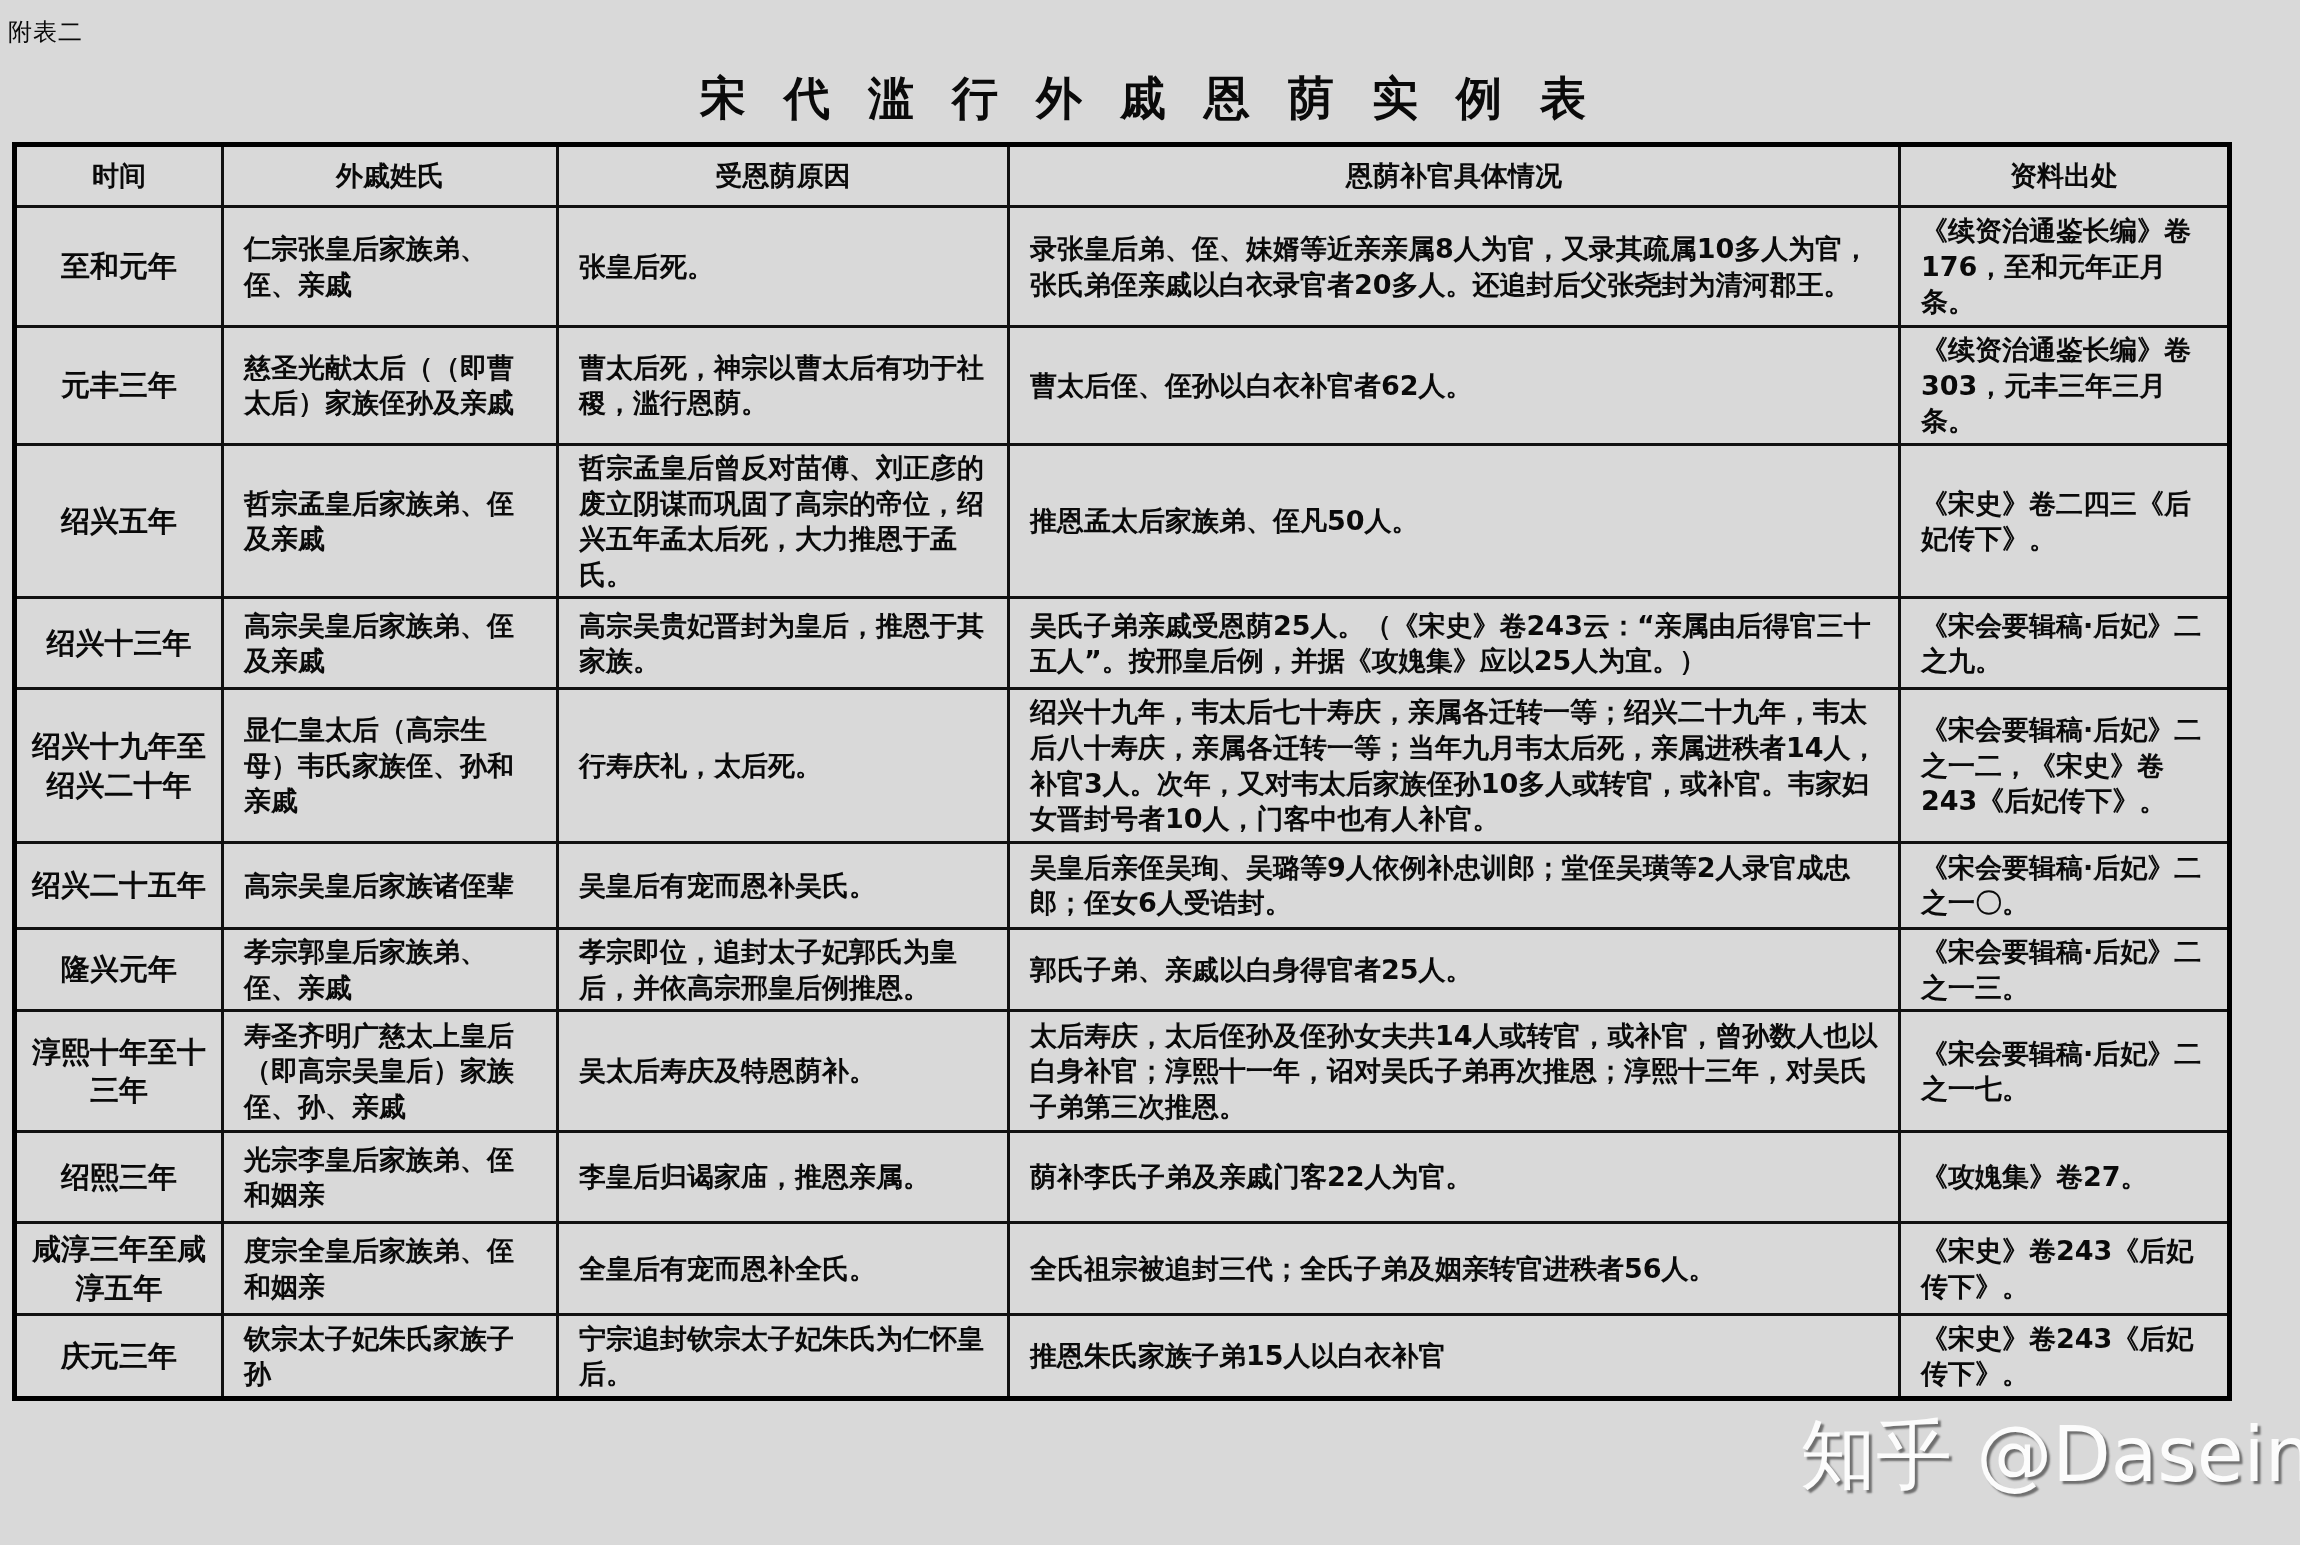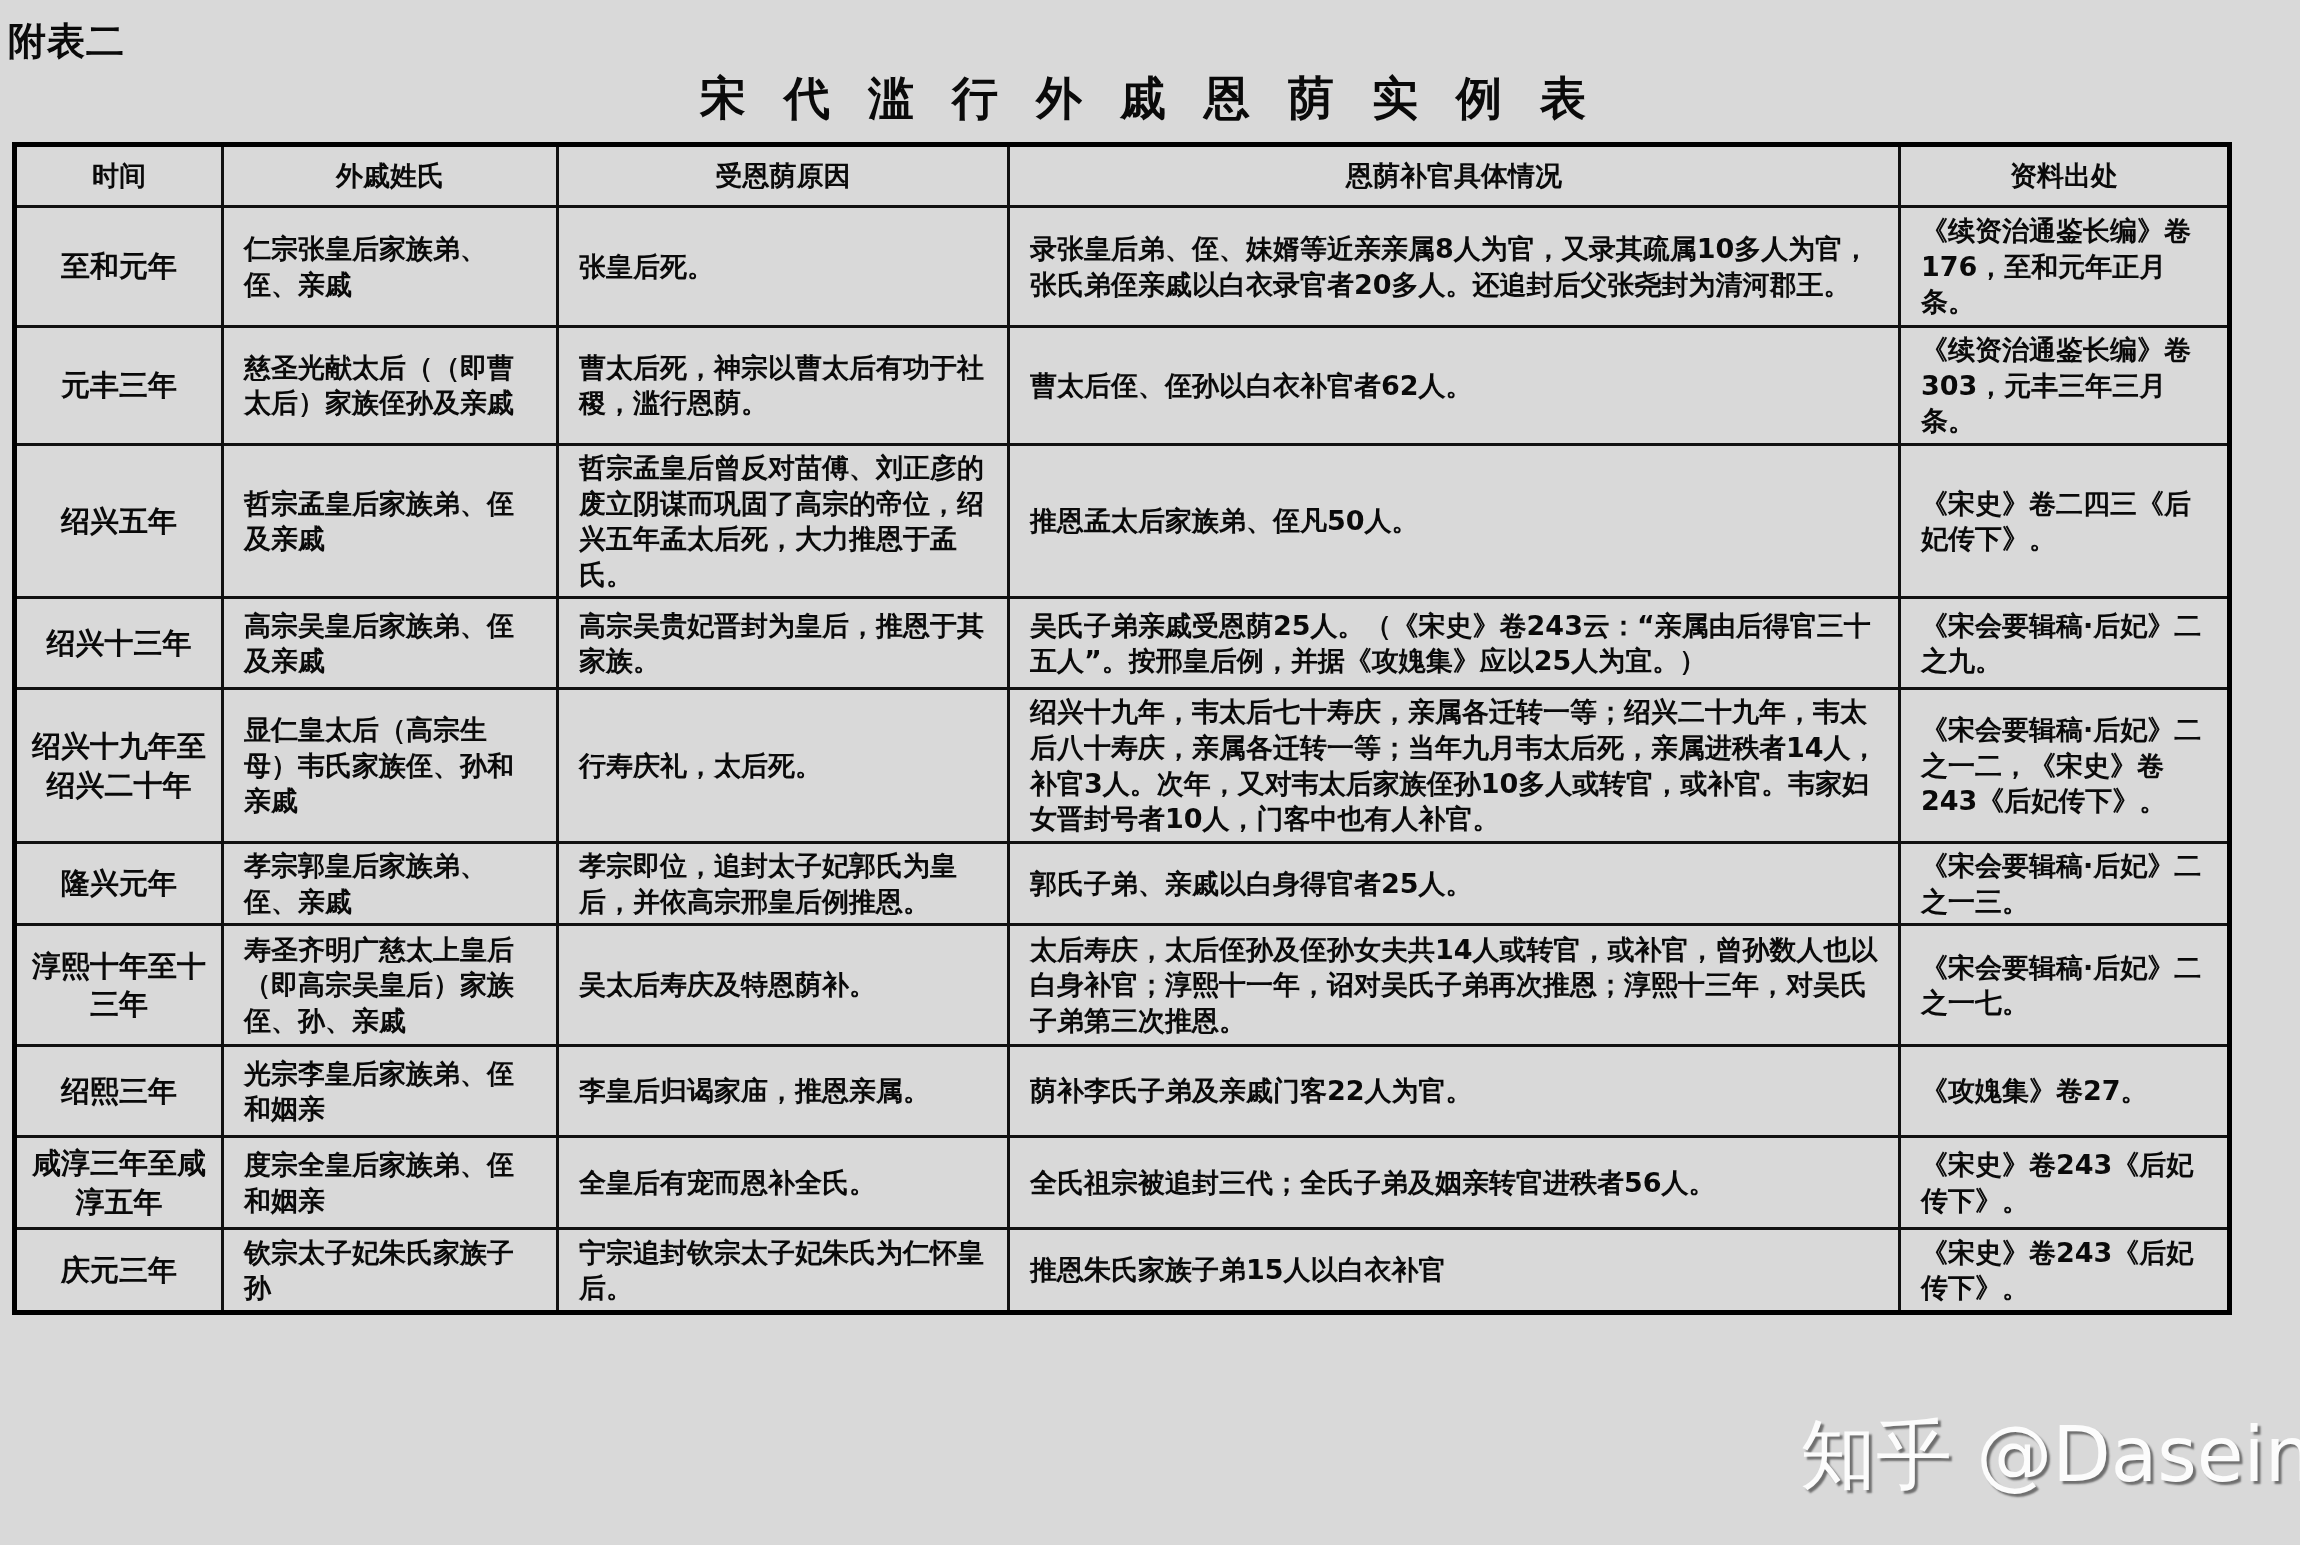--- a/index.html
+++ b/index.html
@@ -6,21 +6,21 @@
   body {
     width: 2300px; height: 1545px;
     background: #d9d9d9;
     font-family: "DejaVu Sans", "Liberation Sans", sans-serif;
     color: #0a0a0a;
     position: relative;
     overflow: hidden;
   }
   .appendix-label {
     position: absolute; left: 8px; top: 16px;
-    font-size: 38px; font-weight: bold; letter-spacing: 1px;
+    font-size: 24px; font-weight: normal; letter-spacing: 1px;
   }
   .doc-title {
     position: absolute; left: 0; width: 2300px; top: 68px;
     text-align: center; font-size: 46px; font-weight: bold;
     letter-spacing: 38px; padding-left: 24px; box-sizing: border-box;
   }
   table.main {
     position: absolute; left: 12px; top: 142px;
     width: 2215px; border-collapse: collapse;
     border: 5px solid #000; table-layout: fixed;
@@ -92,20 +92,27 @@
         <td>吴氏子弟亲戚受恩荫25人。（《宋史》卷243云：“亲属由后得官三十五人”。按邢皇后例，并据《攻媿集》应以25人为宜。）</td>
         <td>《宋会要辑稿·后妃》二之九。</td>
       </tr>
       <tr style="height: 149px;">
         <td class="time">绍兴十九年至绍兴二十年</td>
         <td>显仁皇太后（高宗生母）韦氏家族侄、孙和亲戚</td>
         <td>行寿庆礼，太后死。</td>
         <td>绍兴十九年，韦太后七十寿庆，亲属各迁转一等；绍兴二十九年，韦太后八十寿庆，亲属各迁转一等；当年九月韦太后死，亲属进秩者14人，补官3人。次年，又对韦太后家族侄孙10多人或转官，或补官。韦家妇女晋封号者10人，门客中也有人补官。</td>
         <td>《宋会要辑稿·后妃》二之一二，《宋史》卷243《后妃传下》。</td>
       </tr>
+      <tr style="height: 86px;">
+        <td class="time">绍兴二十五年</td>
+        <td>高宗吴皇后家族诸侄辈</td>
+        <td>吴皇后有宠而恩补吴氏。</td>
+        <td>吴皇后亲侄吴珣、吴璐等9人依例补忠训郎；堂侄吴璜等2人录官成忠郎；侄女6人受诰封。</td>
+        <td>《宋会要辑稿·后妃》二之一〇。</td>
+      </tr>
       <tr style="height: 67px;">
         <td class="time">隆兴元年</td>
         <td>孝宗郭皇后家族弟、侄、亲戚</td>
         <td>孝宗即位，追封太子妃郭氏为皇后，并依高宗邢皇后例推恩。</td>
         <td>郭氏子弟、亲戚以白身得官者25人。</td>
         <td>《宋会要辑稿·后妃》二之一三。</td>
       </tr>
       <tr style="height: 121px;">
         <td class="time">淳熙十年至十三年</td>
         <td>寿圣齐明广慈太上皇后（即高宗吴皇后）家族侄、孙、亲戚</td>

